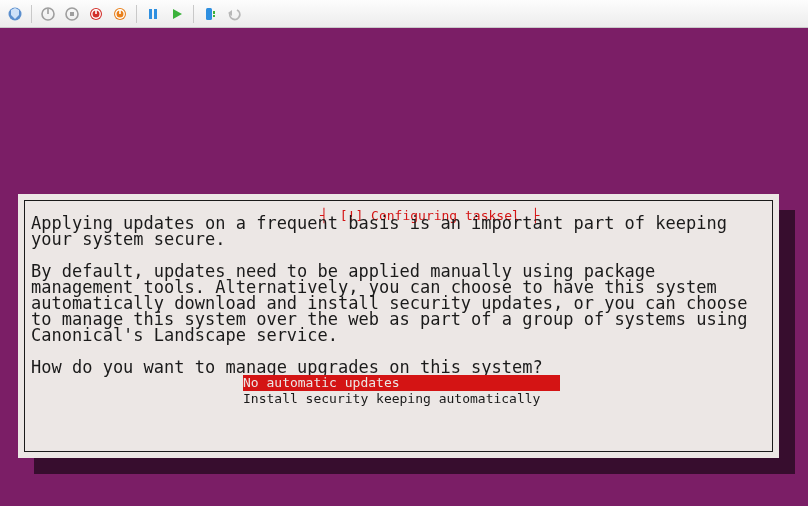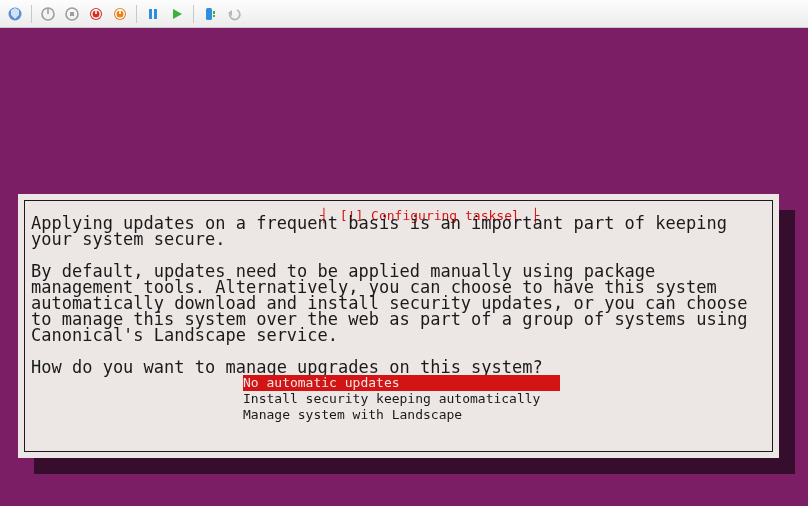--- a/index.html
+++ b/index.html
@@ -206,18 +206,17 @@
 
       <div class="dialog-body"><span>Applying updates on a frequent basis is an important part of keeping your system secure.</span>
 
 <span>By default, updates need to be applied manually using package management tools. Alternatively, you can choose to have this system automatically download and install security updates, or you can choose to manage this system over the web as part of a group of systems using Canonical's Landscape service.</span>
 
 <span>How do you want to manage upgrades on this system?</span></div>
 
       <div class="options-block">
         <div class="opt selected"><span>No automatic updates</span><span>                    </span></div>
         <div class="opt"><span>Install security keeping automatically</span></div>
-        <div class="opt"><span>Manage system with Landscape</span></div>
       </div>
 
     </div>
   </div>
 </div>
 
 </body></html>

